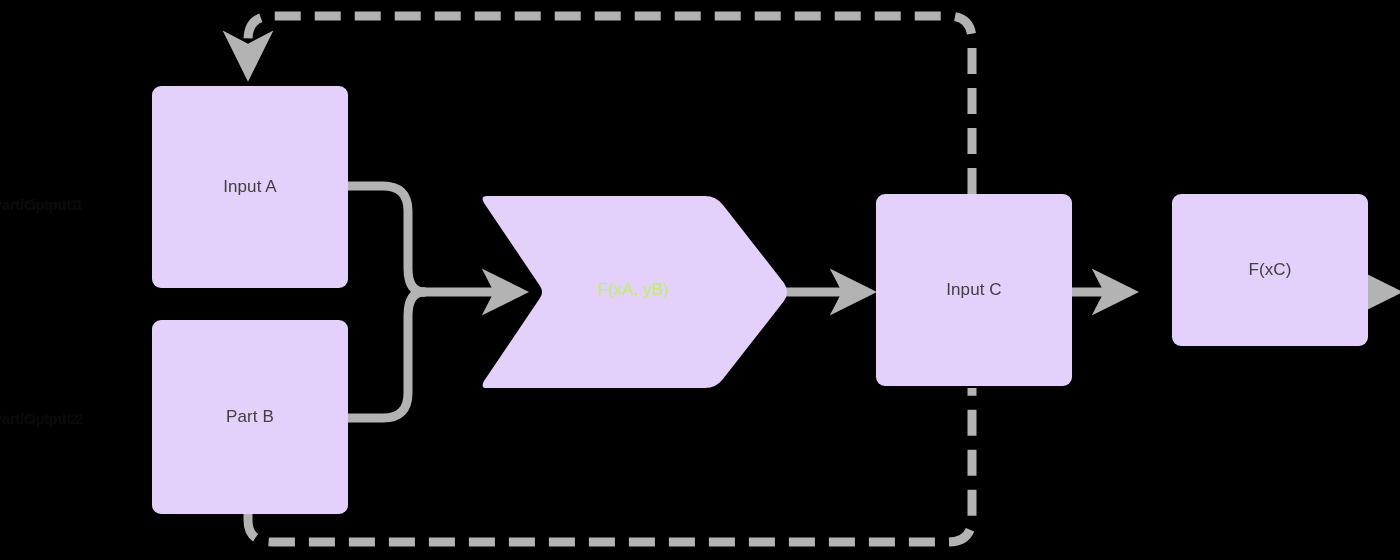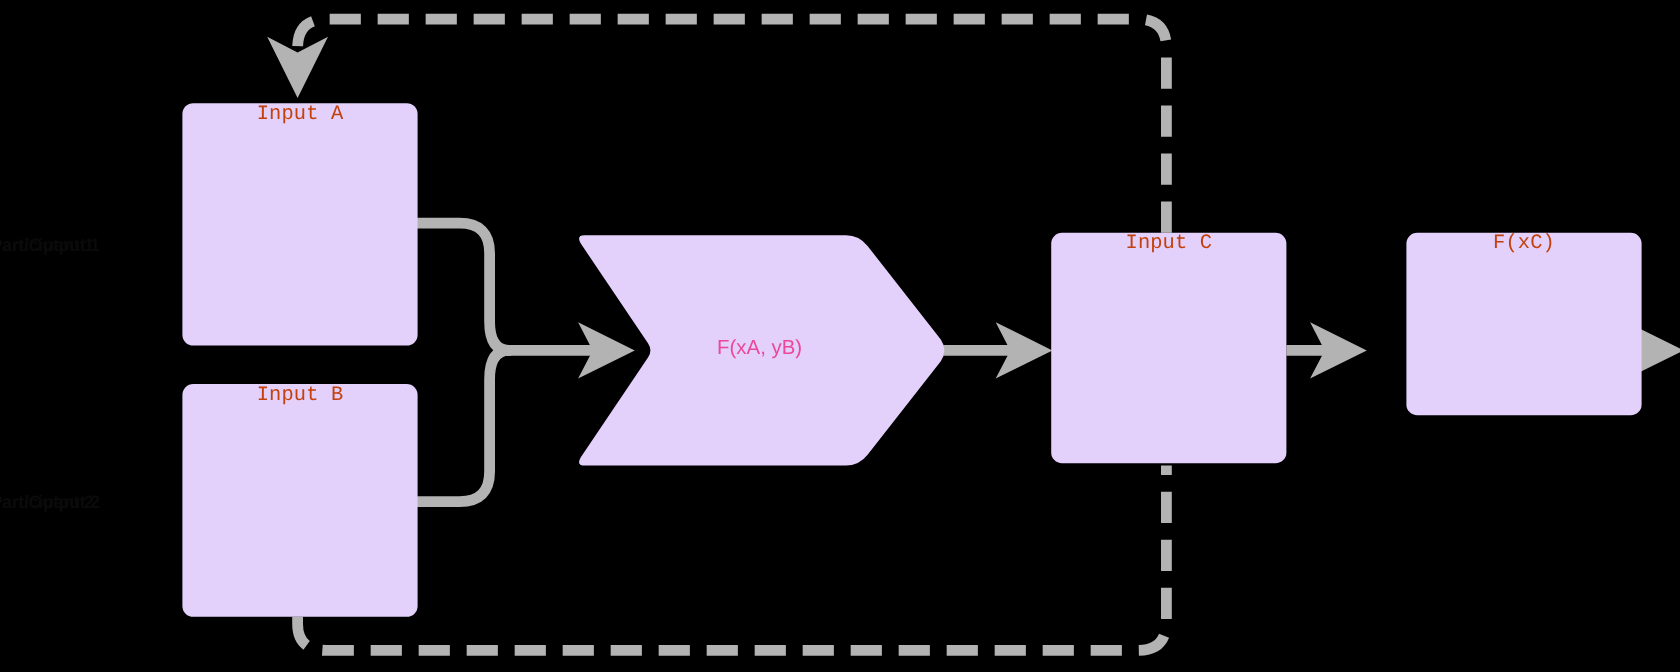--- a/index.html
+++ b/index.html
@@ -20,37 +20,38 @@
   .svg-layer {
     position: absolute;
     left: 0;
     top: 0;
     width: 1400px;
     height: 560px;
   }
   .node {
     position: absolute;
     display: flex;
+    align-items: center;
     justify-content: center;
     box-sizing: border-box;
-    color: #c2410c;
+    color: #404040;
     font-size: 17px;
-    font-family: Liberation Mono, monospace;
+    font-family: Liberation Sans, sans-serif;
     letter-spacing: 0.1px;
     z-index: 3;
     pointer-events: auto;
   }
   .box {
     background: #E3D0FB;
     border-radius: 9px;
   }
   .chevron-label {
     position: absolute;
     z-index: 4;
-    color: #ec4899;
+    color: #bef264;
     font-size: 17px;
     display: flex;
     align-items: center;
     justify-content: center;
   }
   .swimlane-label {
     position: absolute;
     z-index: 5;
     color: #0a0a0a;
     font-size: 15px;
@@ -103,21 +104,21 @@
     <path d="M 487 196 L 705 196 Q 716 196 723 205 L 784 283 Q 790 292 784 301
              L 723 379 Q 716 388 705 388 L 487 388 Q 480 388 484 381
              L 540 298 Q 544 292 540 286 L 484 203 Q 480 196 487 196 Z" fill="#E3D0FB"></path>
   </svg>
 
   <div class="node box" style="left:152px; top:86px; width:196px; height:202px;">
     <span>Input A</span>
   </div>
 
   <div class="node box" style="left:152px; top:320px; width:196px; height:194px;">
-    <span>Input B</span>
+    <span>Part B</span>
   </div>
 
   <div class="chevron-label" style="left:480px; top:196px; width:306px; height:188px;">
     <span>F(xA, yB)</span>
   </div>
 
   <div class="node box" style="left:876px; top:194px; width:196px; height:192px;">
     <span>Input C</span>
   </div>
 

